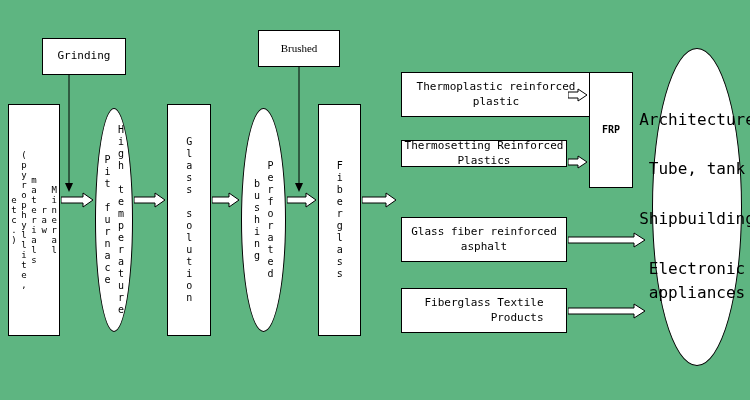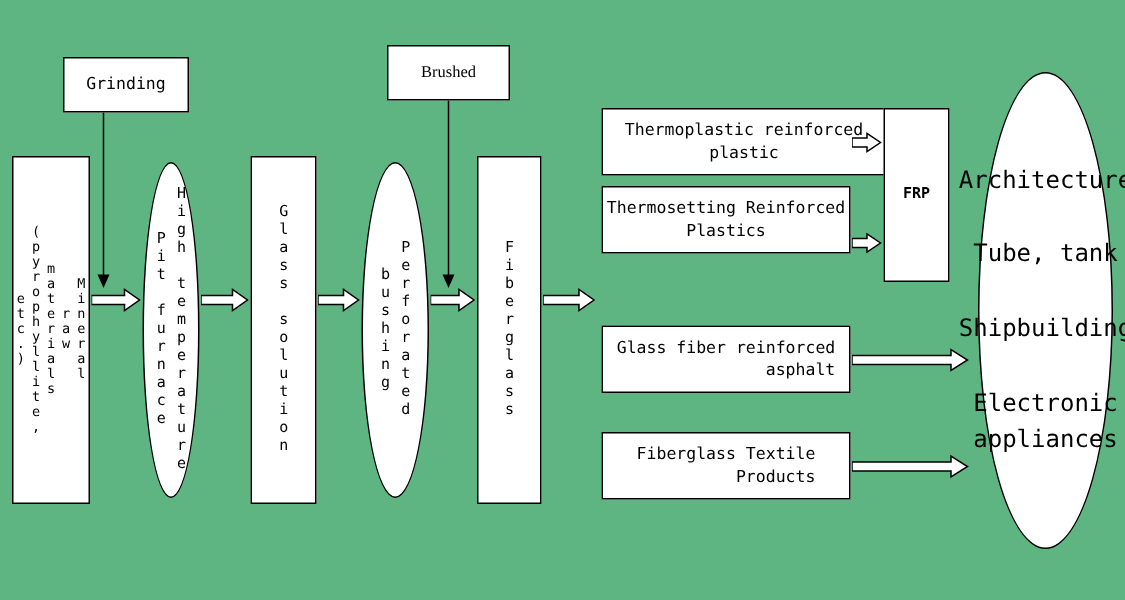--- a/index.html
+++ b/index.html
@@ -94,25 +94,25 @@
   </div>
 
   <svg class="arrow" style="left:362px; top:192px;" width="35" height="16">
     <path d="M0,5 H24 V1 L34,8 L24,15 V11 H0 Z" fill="#fff" stroke="#000" stroke-width="1"></path>
   </svg>
 
   <div class="node" style="left:401px; top:72px; width:190px; height:45px;">
     <span class="htext">Thermoplastic reinforced
 plastic</span>
   </div>
-  <div class="node" style="left:401px; top:124px; width:166px; height:45px;">
+  <div class="node" style="left:401px; top:140px; width:166px; height:27px;">
     <span class="htext">Thermosetting Reinforced
 Plastics</span>
   </div>
-  <div class="node" style="left:401px; top:217px; width:166px; height:45px;text-align:right;">
+  <div class="node" style="left:401px; top:217px; width:166px; height:45px;">
     <span class="htext">Glass fiber reinforced
 asphalt</span>
   </div>
   <div class="node" style="left:401px; top:288px; width:166px; height:45px;text-align:right;">
     <span class="htext">Fiberglass Textile
 Products</span>
   </div>
 
   <svg class="arrow" style="left:568px; top:88px;" width="20" height="14">
     <path d="M0,4 H10 V1 L19,7 L10,13 V10 H0 Z" fill="#fff" stroke="#000" stroke-width="1"></path>

